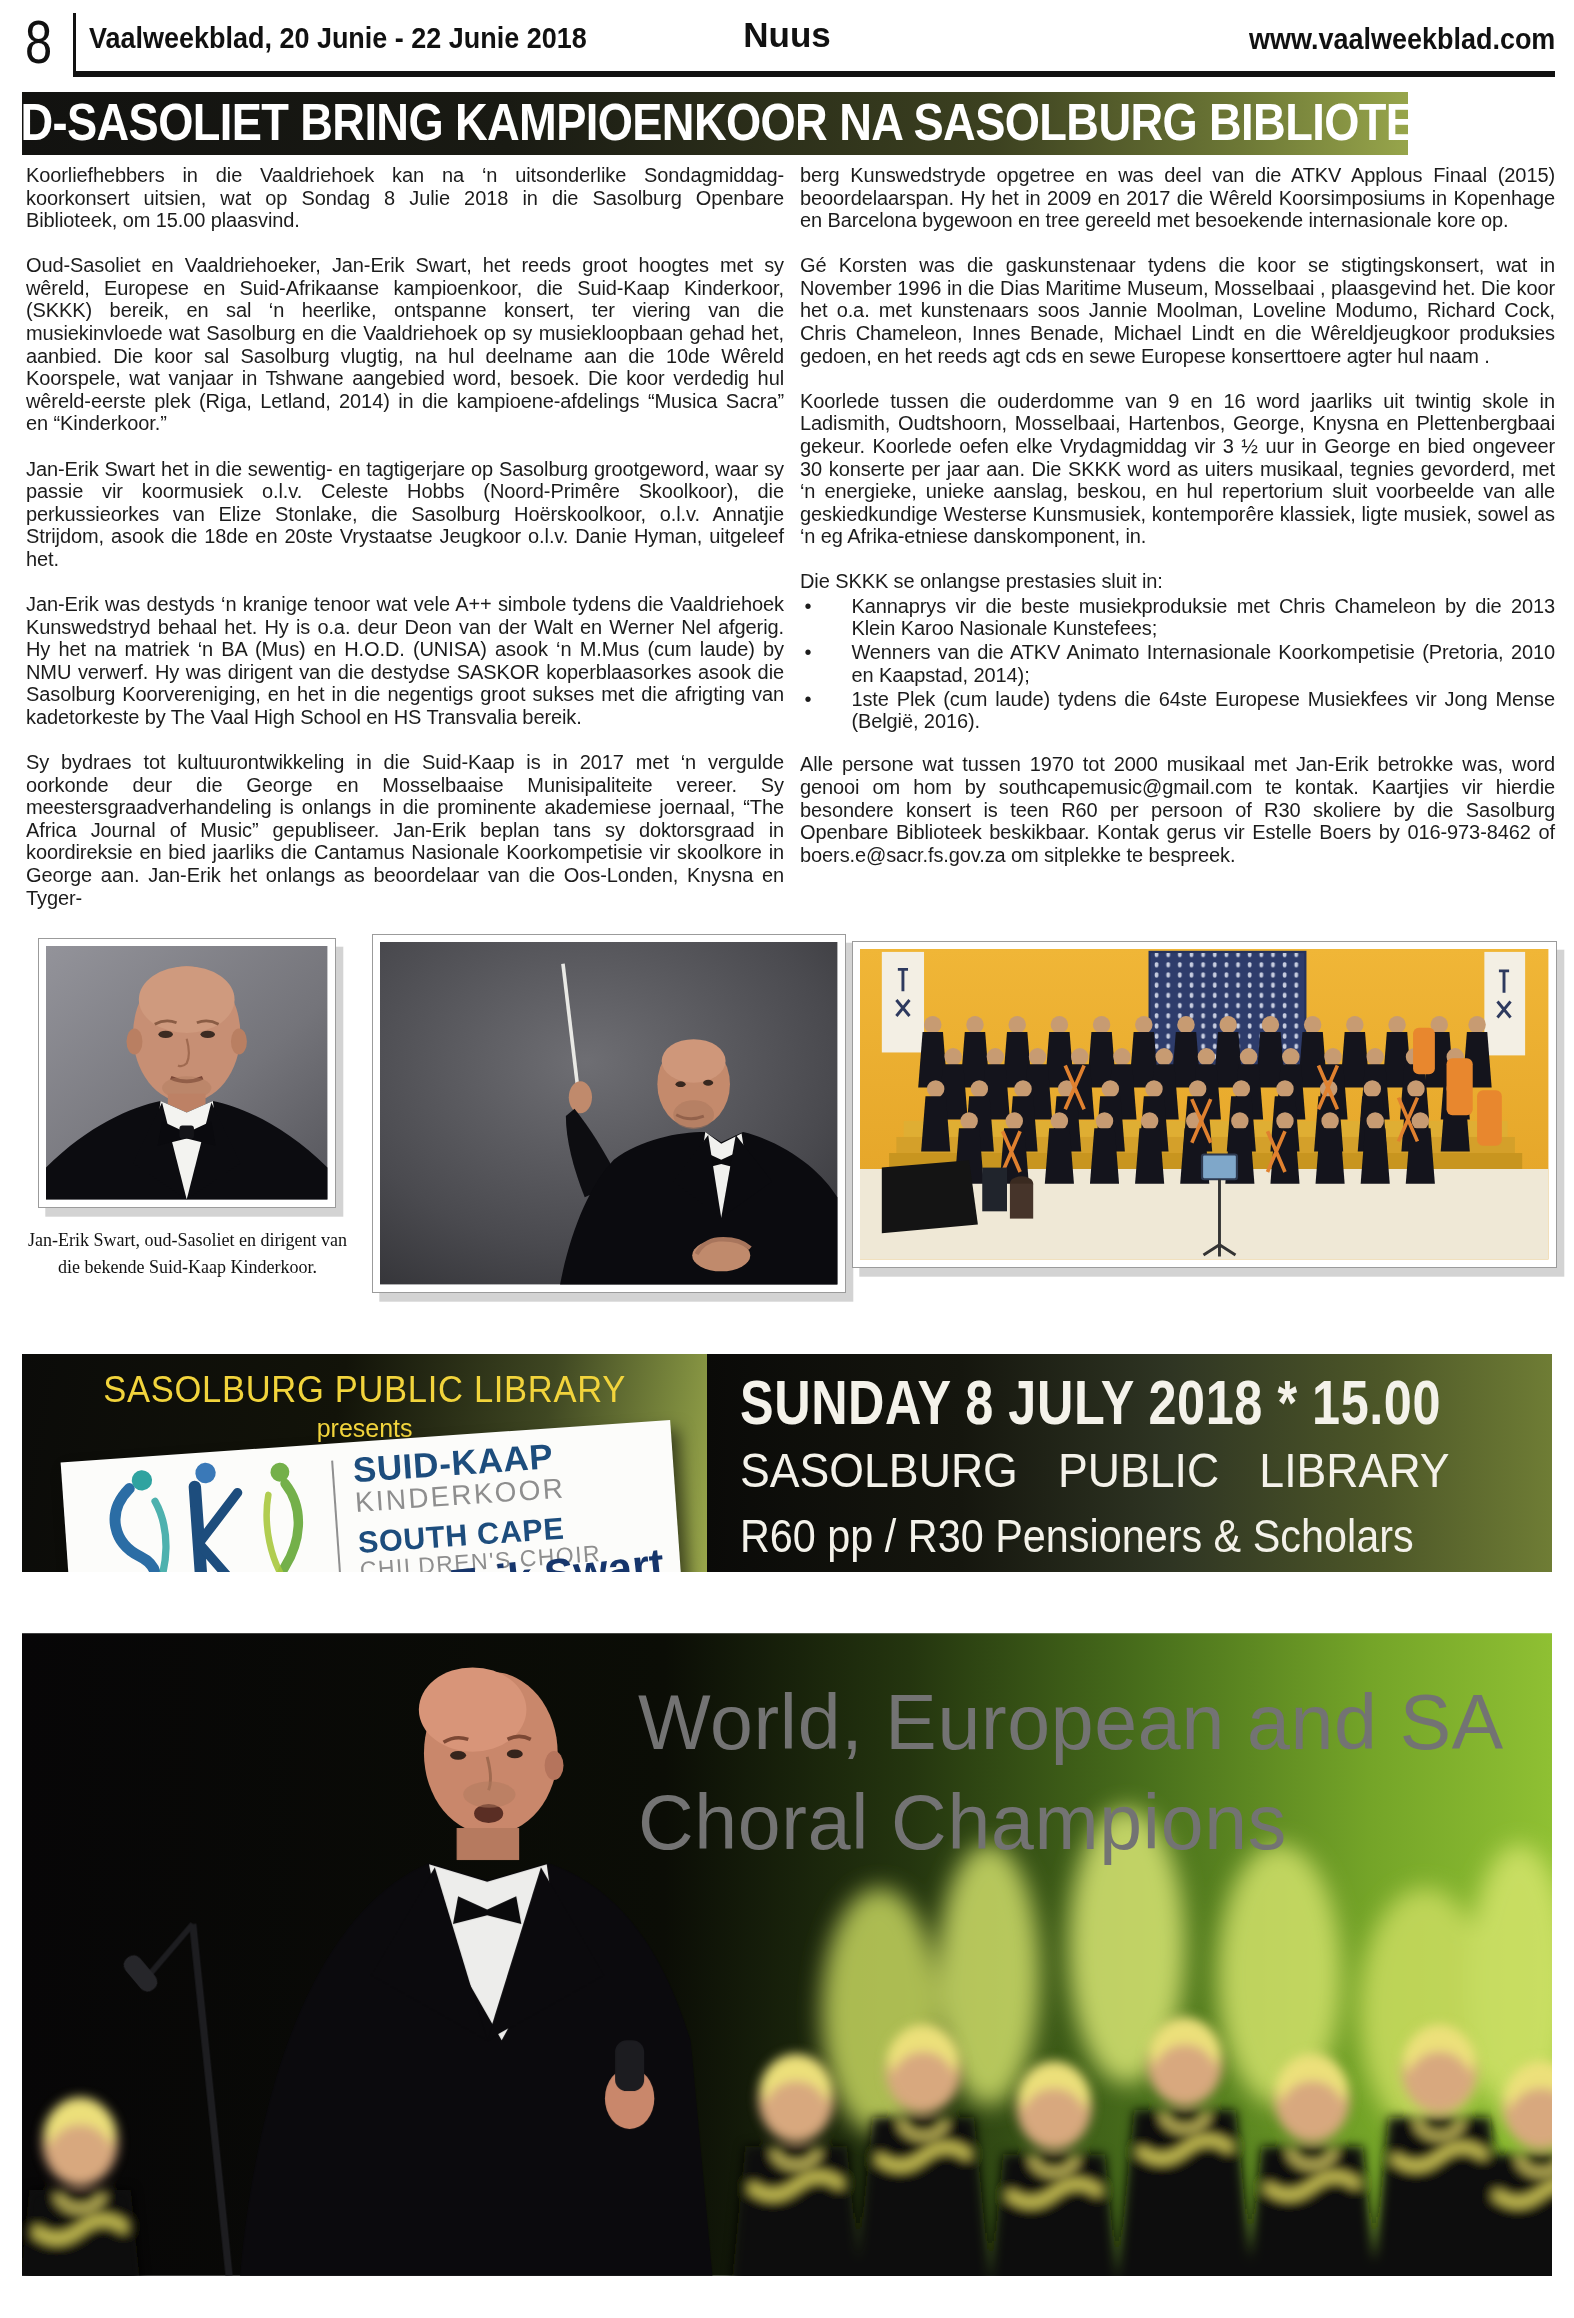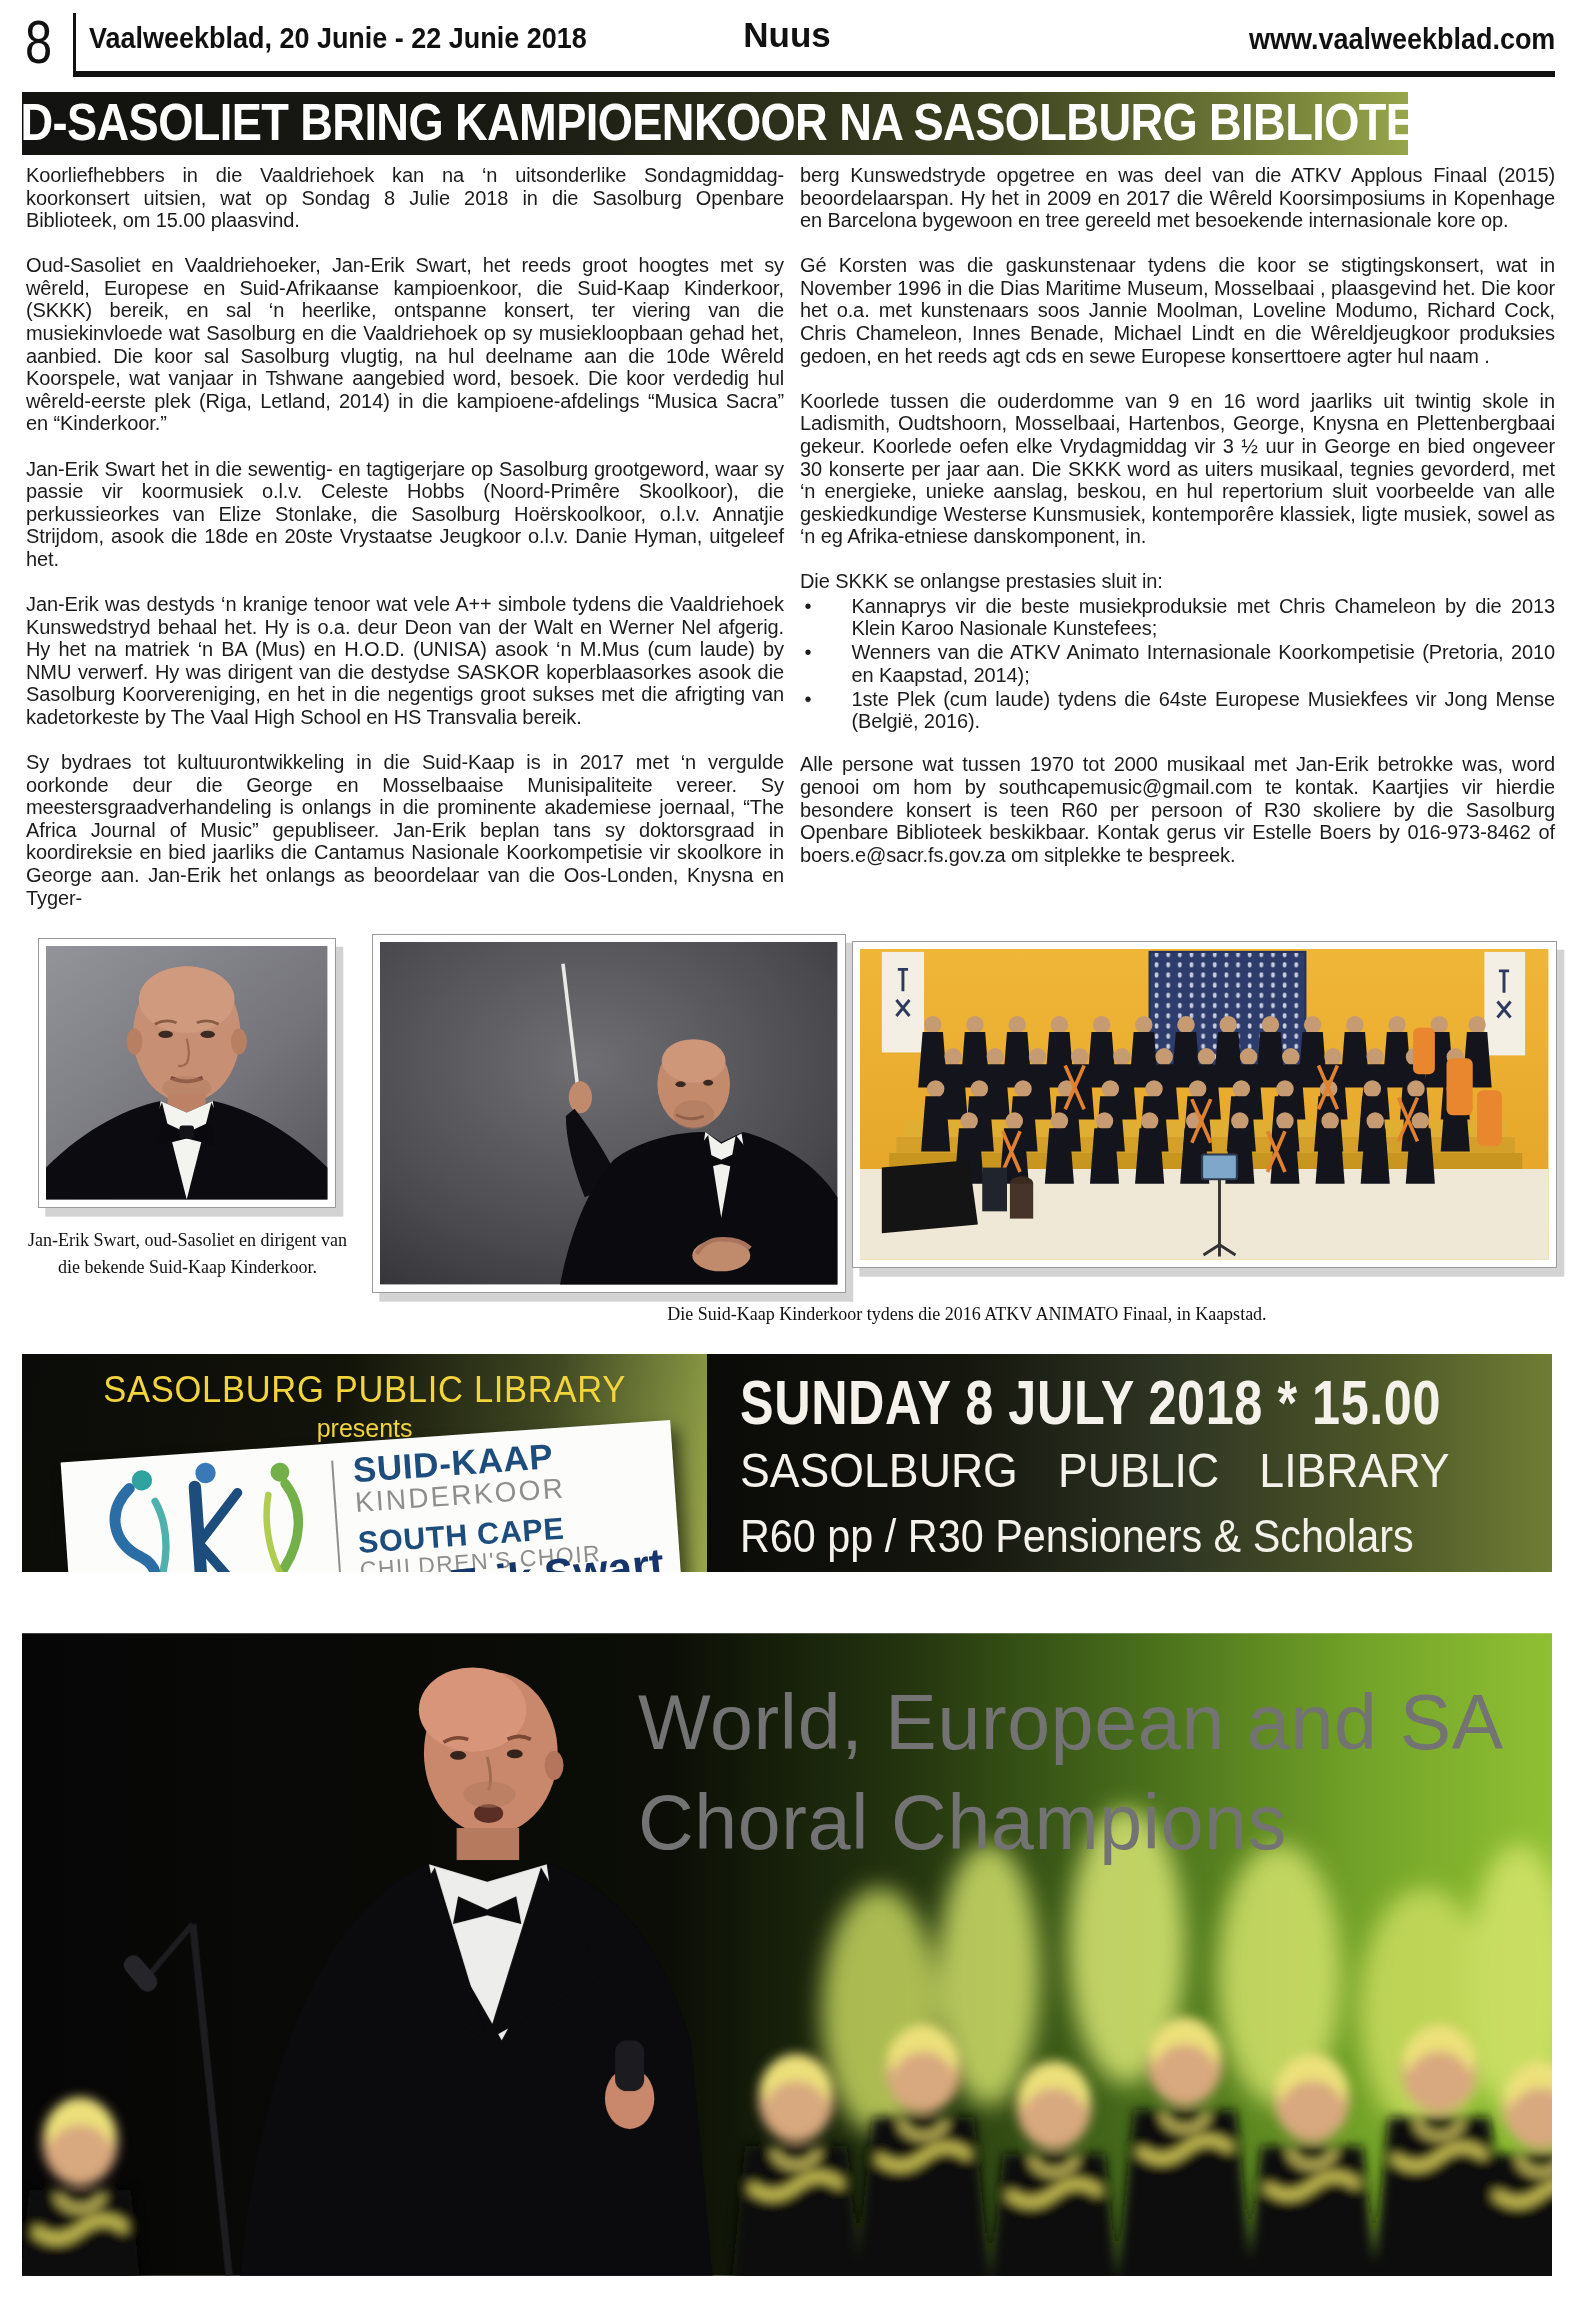--- a/index.html
+++ b/index.html
@@ -288,21 +288,20 @@
       <rect x="760" y="108" width="30" height="64" rx="8" fill="#e8872e"></rect>
       <path d="M30,300 L150,290 L162,378 L30,390 Z" fill="#141414"></path>
       <rect x="168" y="300" width="34" height="60" fill="#20242c"></rect>
       <ellipse cx="222" cy="322" rx="16" ry="10" fill="#3a2a20"></ellipse>
       <rect x="206" y="322" width="32" height="48" fill="#46342a"></rect>
       <rect x="470" y="282" width="48" height="34" rx="3" fill="#7fa7c9" stroke="#2e3a50" stroke-width="3"></rect>
       <line x1="494" y1="316" x2="494" y2="406" stroke="#333" stroke-width="4"></line>
       <path d="M494,406 l-22,14 M494,406 l22,14 M494,406 l0,16" stroke="#333" stroke-width="4"></path>
     </svg>
   </div>
-  <div class="caption" style="left:378px;top:1301px;width:1178px;">Die Suid-Kaap Kinderkoor tydens die 2016 ATKV ANIMATO Finaal, in Kaapstad.</div>
 
   <div class="ad">
     <div class="ad-left">
       <div class="ad-title">SASOLBURG PUBLIC LIBRARY</div>
       <div class="ad-presents">presents</div>
       <div class="card">
         <svg class="card-logo" width="259" height="169" viewBox="0 0 356 232">
           <ellipse cx="92" cy="206" rx="46" ry="9" fill="#b9d2e2"></ellipse>
           <ellipse cx="190" cy="216" rx="34" ry="8" fill="#b9d2e2"></ellipse>
           <ellipse cx="270" cy="204" rx="40" ry="9" fill="#b9d2e2"></ellipse>

